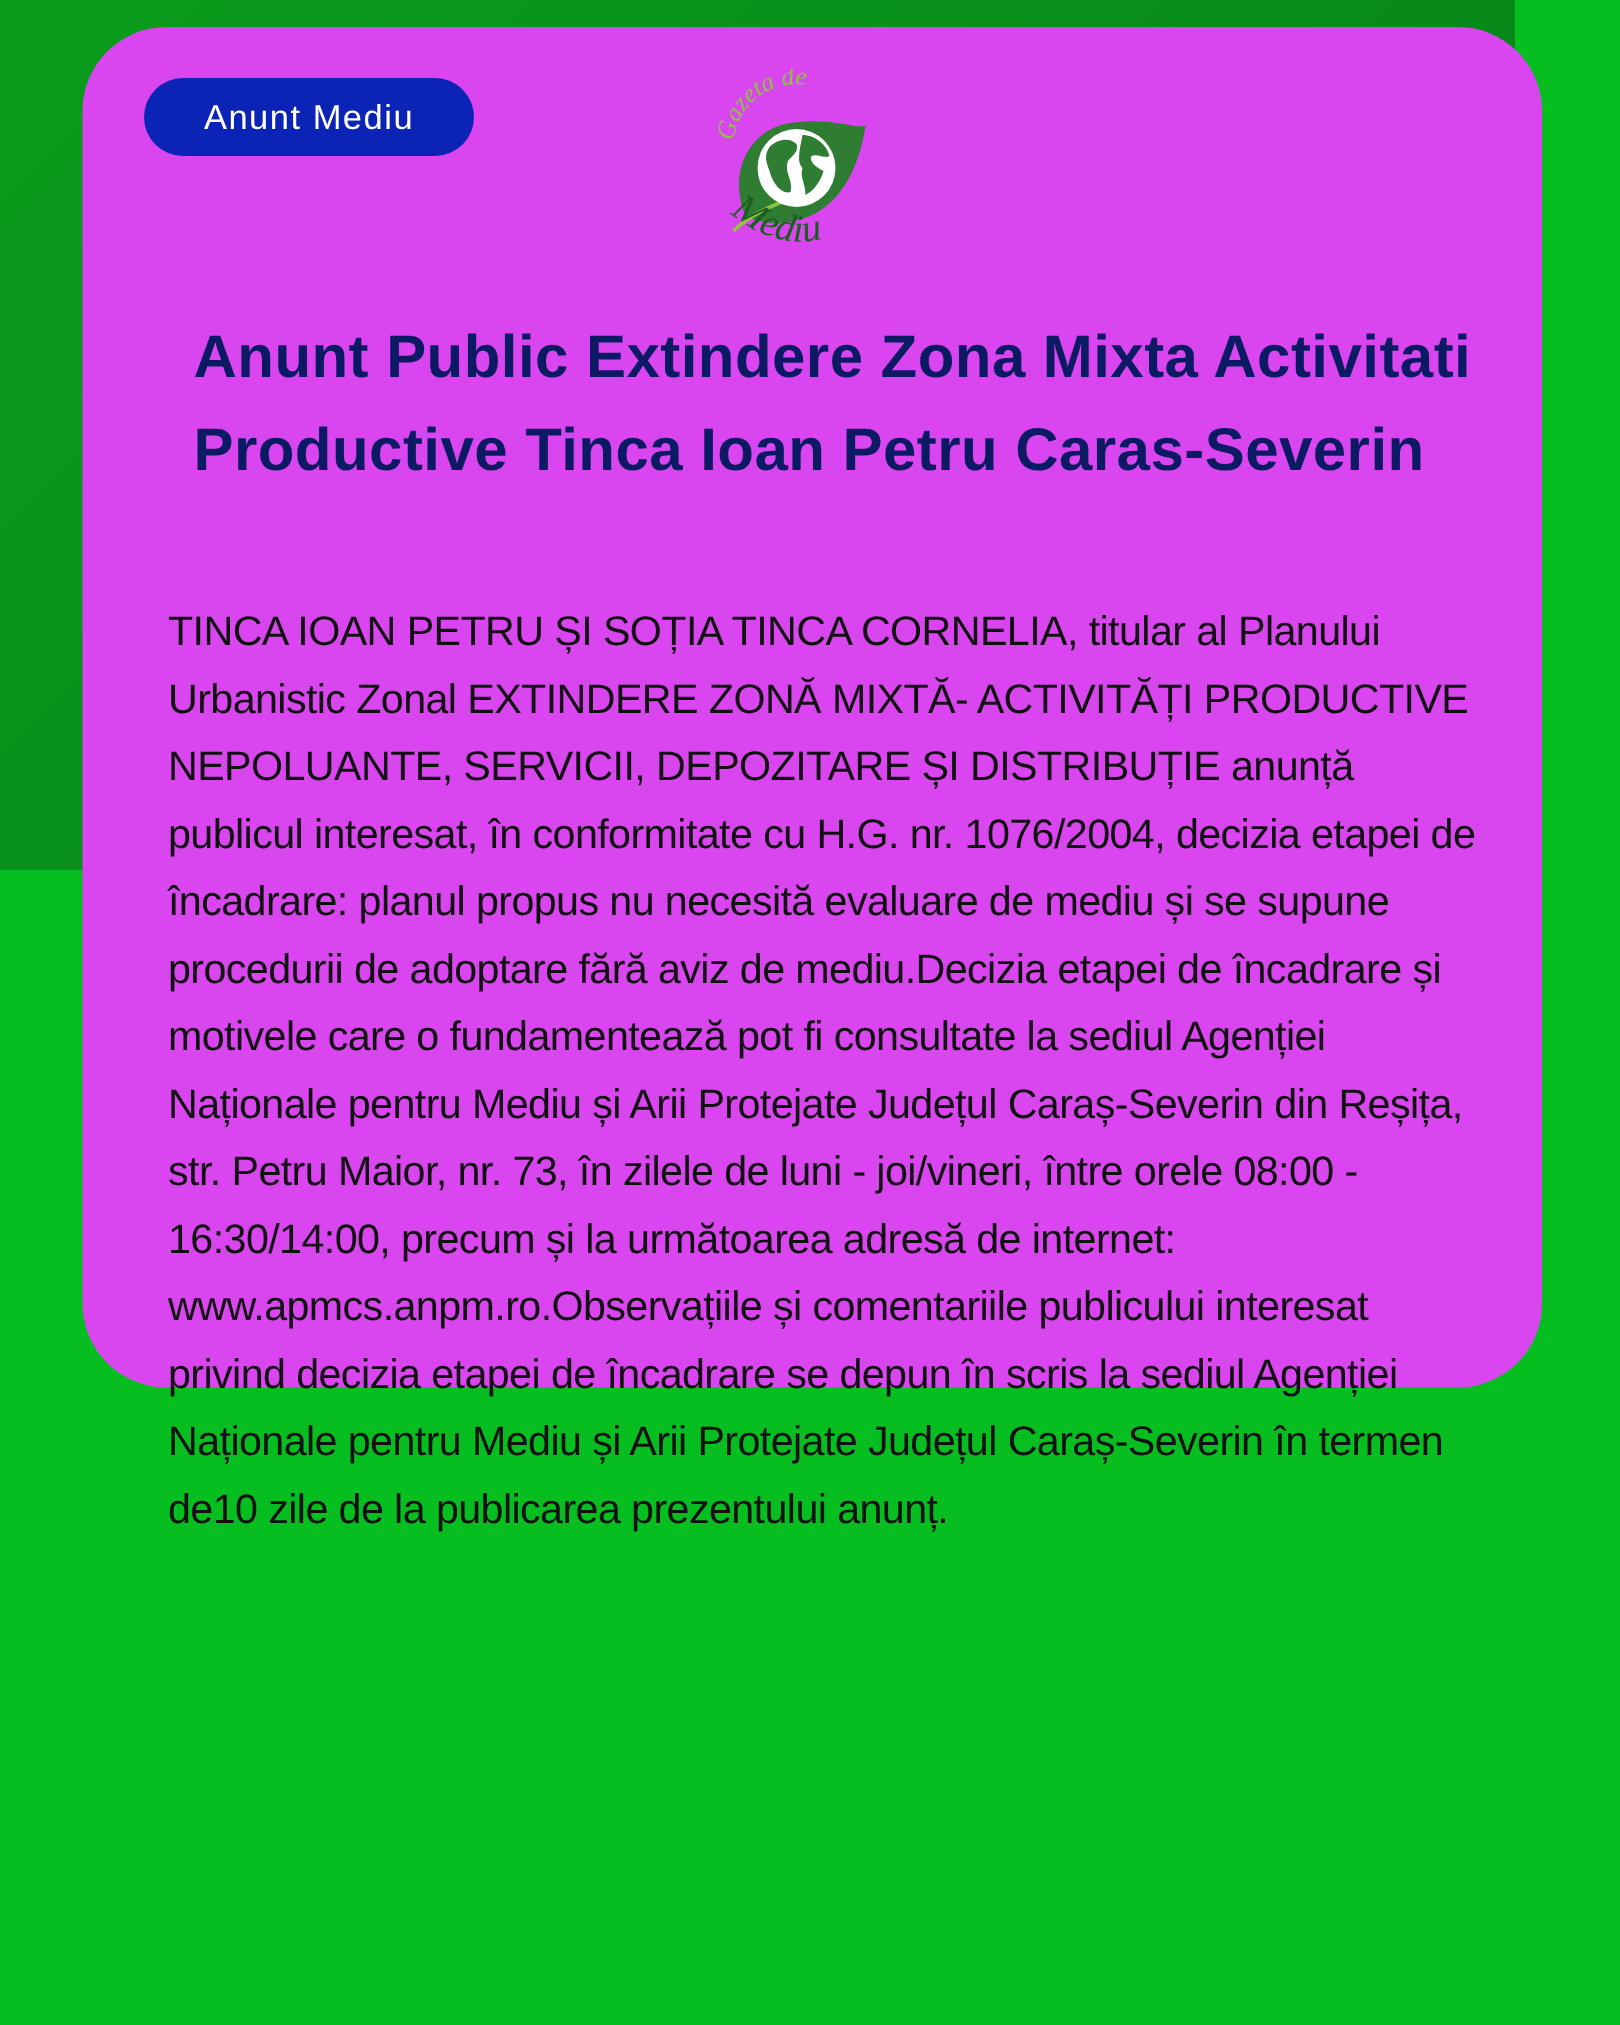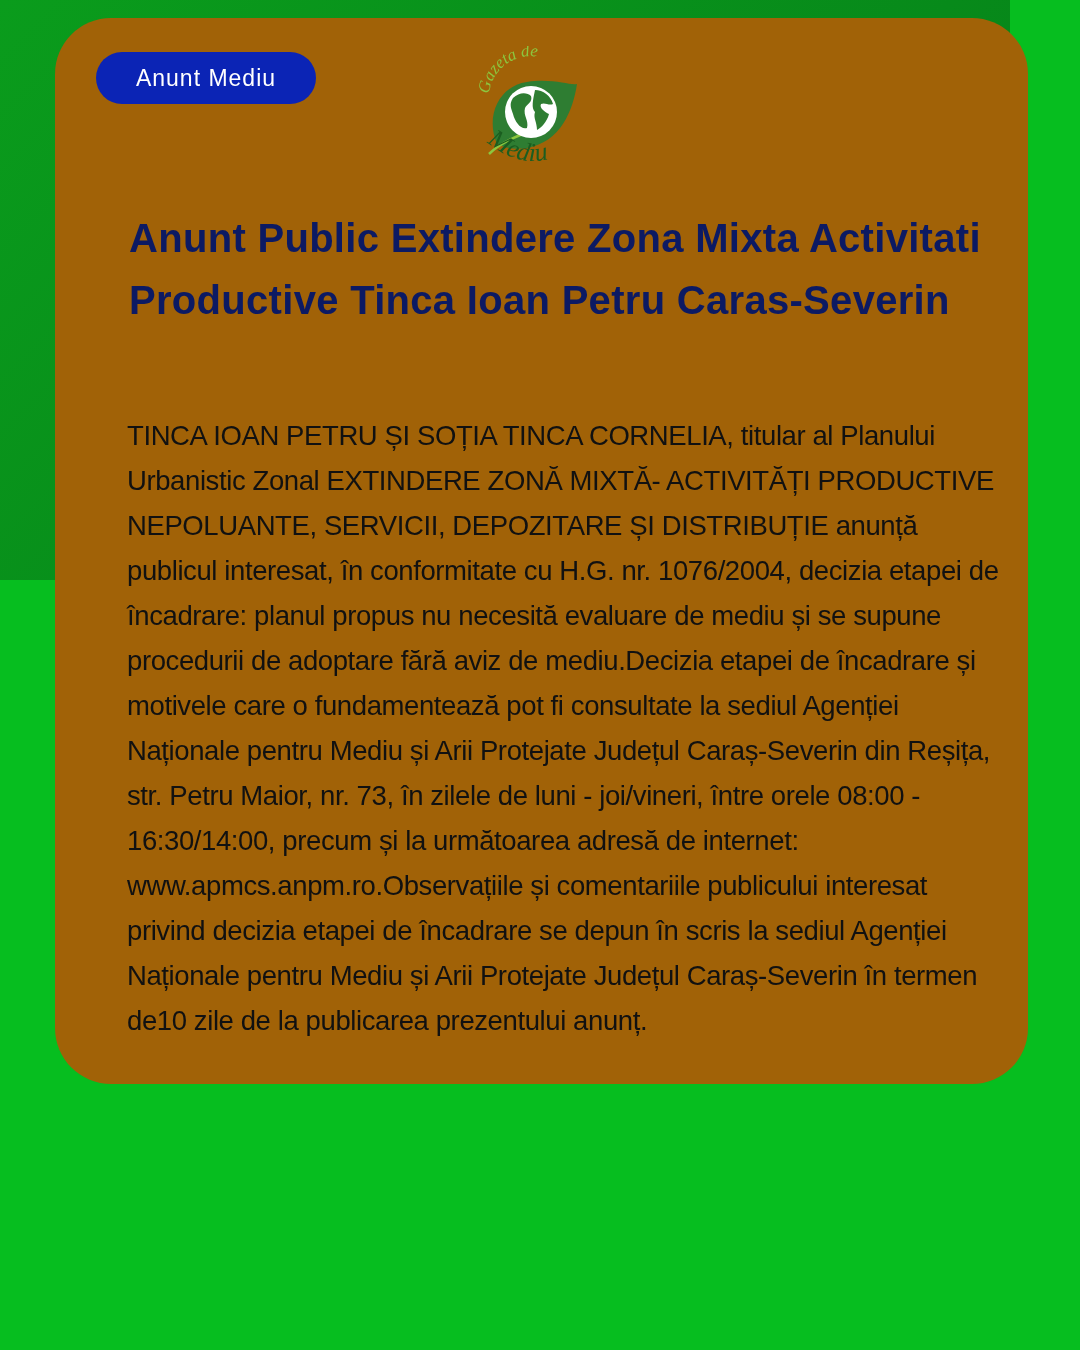--- a/index.html
+++ b/index.html
@@ -6,40 +6,40 @@
   body {
     width:1080px; height:1350px; position:relative; overflow:hidden;
     background:#06be1f;
     font-family:"Liberation Sans", sans-serif;
   }
   .bg-dark {
     position:absolute; left:0; top:0; width:1010px; height:580px;
     background:linear-gradient(135deg,#0a9c1c 0%,#078a1a 60%,#067a17 100%);
   }
   .card {
-    position:absolute; left:55px; top:18px; width:973px; height:1066px;
-    background:#a16207; border-radius:56px;
+    position:absolute; left:55px; top:18px; width:973px; height:907px;
+    background:#d946ef; border-radius:56px;
   }
   .badge {
     position:absolute; left:41px; top:34px; width:220px; height:52px;
     background:#0b24b5; color:#ffffff; border-radius:26px;
     display:flex; align-items:center; justify-content:center;
     font-size:23px; letter-spacing:1px;
   }
   .logo {
     position:absolute; left:420px; top:28px; width:110px; height:128px;
   }
   .title {
     position:absolute; left:57px; top:172px; width:880px;
     margin:17px; color:#0c1a63; font-weight:bold;
     font-size:40px; line-height:62px; letter-spacing:0.3px;
   }
   .body-text {
     position:absolute; left:57px; top:380px; width:880px;
-    margin:15px; color:#111111; font-size:27.5px; line-height:45px;
+    margin:0; color:#111111; font-size:27.5px; line-height:45px;
     letter-spacing:-0.4px;
   }
 </style>
 </head>
 <body>
 
 <div class="bg-dark"></div>
 
 <div class="card">
 

